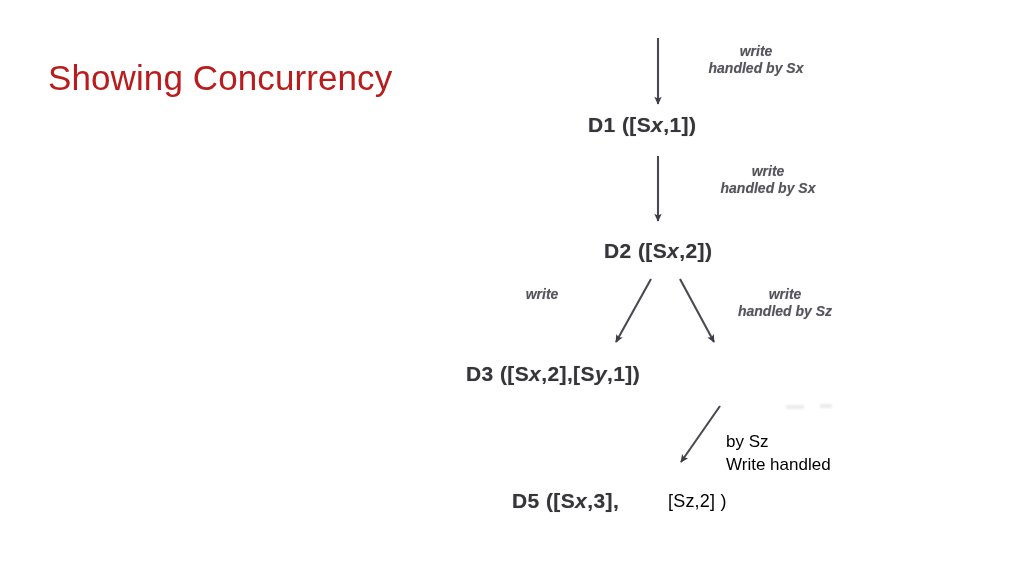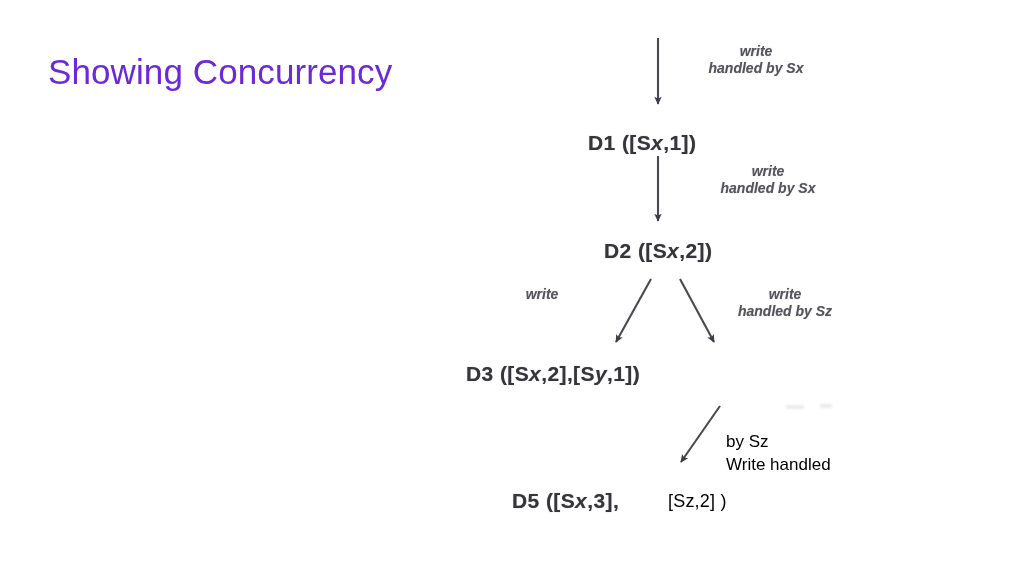--- a/index.html
+++ b/index.html
@@ -12,24 +12,24 @@
     height: 576px;
     position: relative;
     overflow: hidden;
     font-family: "Liberation Sans", sans-serif;
   }
 
   
   #slide-title {
     position: absolute;
     left: 48px;
-    top: 50px;
+    top: 56px;
     font-size: 35px;
     line-height: 44px;
-    color: #6d28d9;
+    color: #b91c1c;
     font-family: "Liberation Sans", sans-serif;
     letter-spacing: 0.1px;
     white-space: nowrap;
   }
 
   
   #diagram {
     position: absolute;
     left: 0;
     top: 0;
@@ -93,21 +93,21 @@
   
   .smudge {
     position: absolute;
     background: #d9d9dd;
     opacity: 0.5;
     -webkit-filter: blur(1px);
     filter: blur(1px);
   }
 
   
-  #node-d1 { left: 588px; top: 131px; text-align: center; }
+  #node-d1 { left: 588px; top: 113px; text-align: center; }
   #node-d2 { left: 604px; top: 239px; }
   #node-d3 { left: 466px; top: 362px; }
   #node-d4 { left: 713px; top: 362px; }
   #node-d5 { left: 512px; top: 489px; }
 
   #label-write-sx-1 { left: 666px; top: 43px;  width: 180px; }
   #label-write-sx-2 { left: 678px; top: 163px; width: 180px; }
   #label-write-sy   { left: 462px; top: 286px; width: 160px; }
   #label-write-sz   { left: 700px; top: 286px; width: 170px; }
 

